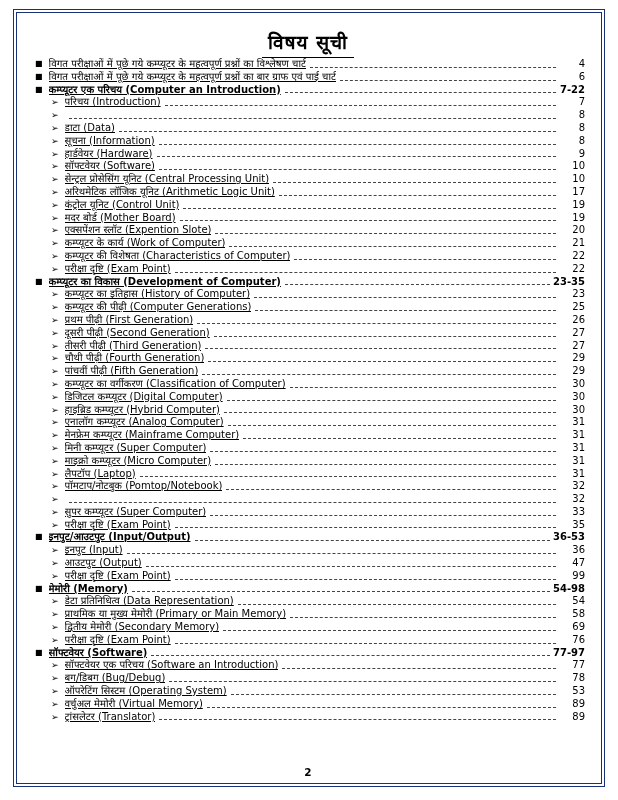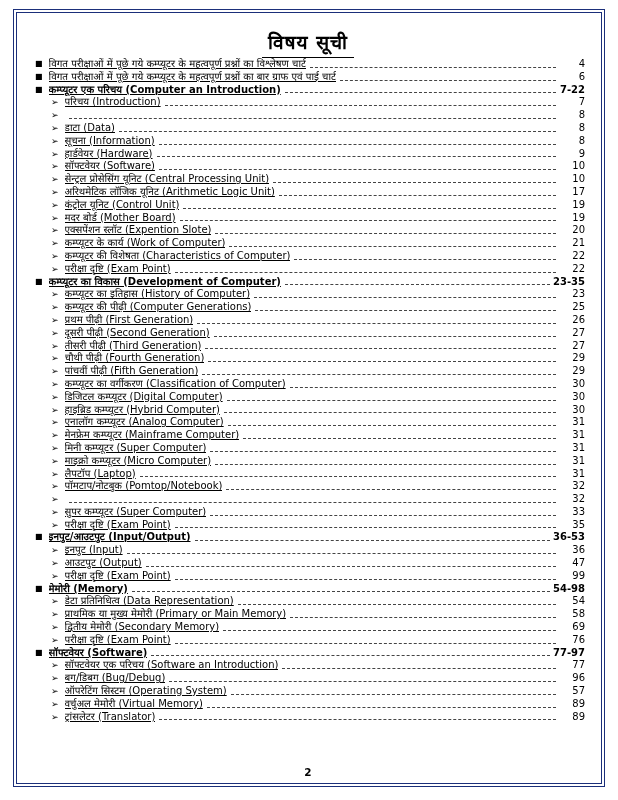--- a/index.html
+++ b/index.html
@@ -378,27 +378,27 @@
         <div class="row sub">
           <span class="bullet">➢</span>
           <span class="entry-text">सॉफ्टवेयर एक परिचय (Software an Introduction)</span>
           <span class="leader"></span>
           <span class="pg">77</span>
         </div>
         <div class="row sub">
           <span class="bullet">➢</span>
           <span class="entry-text">बग/डिबग (Bug/Debug)</span>
           <span class="leader"></span>
-          <span class="pg">96</span>
+          <span class="pg">78</span>
         </div>
         <div class="row sub">
           <span class="bullet">➢</span>
           <span class="entry-text">ऑपरेटिंग सिस्टम (Operating System)</span>
           <span class="leader"></span>
-          <span class="pg">57</span>
+          <span class="pg">53</span>
         </div>
         <div class="row sub">
           <span class="bullet">➢</span>
           <span class="entry-text">वर्चुअल मेमोरी (Virtual Memory)</span>
           <span class="leader"></span>
           <span class="pg">89</span>
         </div>
         <div class="row sub">
           <span class="bullet">➢</span>
           <span class="entry-text">ट्रांसलेटर (Translator)</span>

